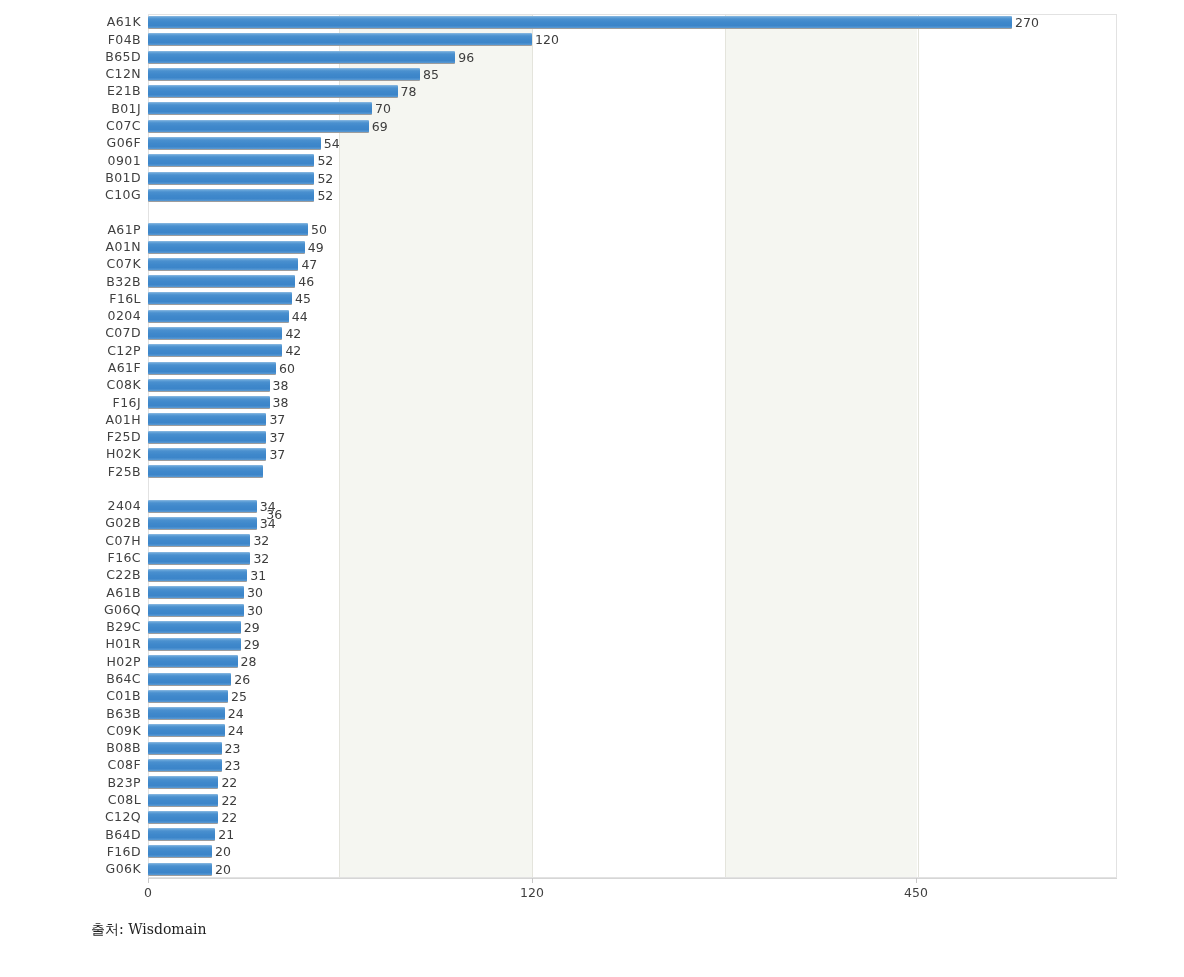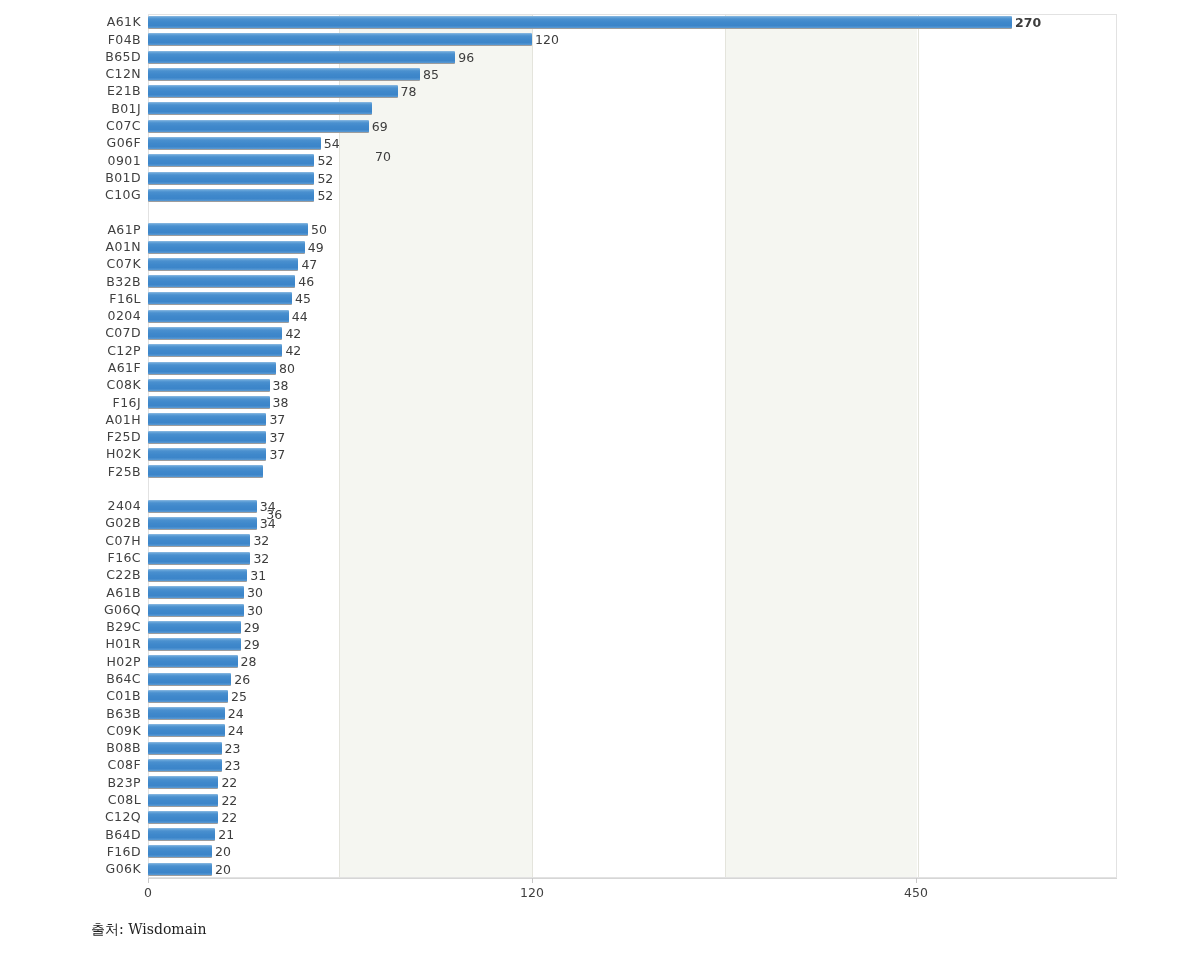--- a/index.html
+++ b/index.html
@@ -152,21 +152,21 @@
     <div class="gridline" style="left:576px;"></div>
     <div class="gridline" style="left:769px;"></div>
   </div>
 
   <div class="rows" id="rows">
       <div class="row" style="top: 0px;">
         <div class="cat-label">A61K</div>
         <div class="bar-wrap" style="width: 864px;">
           <div class="bar"></div>
         </div>
-        <div class="val-label" style="left: 997px; font-weight: bold;">270</div>
+        <div class="val-label" style="left: 997px;">270</div>
       </div>
       <div class="row" style="top: 17.28px;">
         <div class="cat-label">F04B</div>
         <div class="bar-wrap" style="width: 384px;">
           <div class="bar"></div>
         </div>
         <div class="val-label" style="left: 517px;">120</div>
       </div>
       <div class="row" style="top: 34.56px;">
         <div class="cat-label">B65D</div>
@@ -187,21 +187,21 @@
         <div class="bar-wrap" style="width: 249.6px;">
           <div class="bar"></div>
         </div>
         <div class="val-label" style="left: 382.6px;">78</div>
       </div>
       <div class="row" style="top: 86.4px;">
         <div class="cat-label">B01J</div>
         <div class="bar-wrap" style="width: 224px;">
           <div class="bar"></div>
         </div>
-        <div class="val-label" style="left: 357px; margin-top: 48px;">70</div>
+        <div class="val-label" style="left: 357px;">70</div>
       </div>
       <div class="row" style="top: 103.68px;">
         <div class="cat-label">C07C</div>
         <div class="bar-wrap" style="width: 220.8px;">
           <div class="bar"></div>
         </div>
         <div class="val-label" style="left: 353.8px; text-align: right;">69</div>
       </div>
       <div class="row" style="top: 120.96px;">
         <div class="cat-label">G06F</div>
@@ -285,21 +285,21 @@
         <div class="bar-wrap" style="width: 134.4px;">
           <div class="bar"></div>
         </div>
         <div class="val-label" style="left: 267.4px;">42</div>
       </div>
       <div class="row" style="top: 345.6px;">
         <div class="cat-label">A61F</div>
         <div class="bar-wrap" style="width: 128px;">
           <div class="bar"></div>
         </div>
-        <div class="val-label" style="left: 261px;">80</div>
+        <div class="val-label" style="left: 261px;">60</div>
       </div>
       <div class="row" style="top: 362.88px;">
         <div class="cat-label">C08K</div>
         <div class="bar-wrap" style="width: 121.6px;">
           <div class="bar"></div>
         </div>
         <div class="val-label" style="left: 254.6px;">38</div>
       </div>
       <div class="row" style="top: 380.16px;">
         <div class="cat-label">F16J</div>

